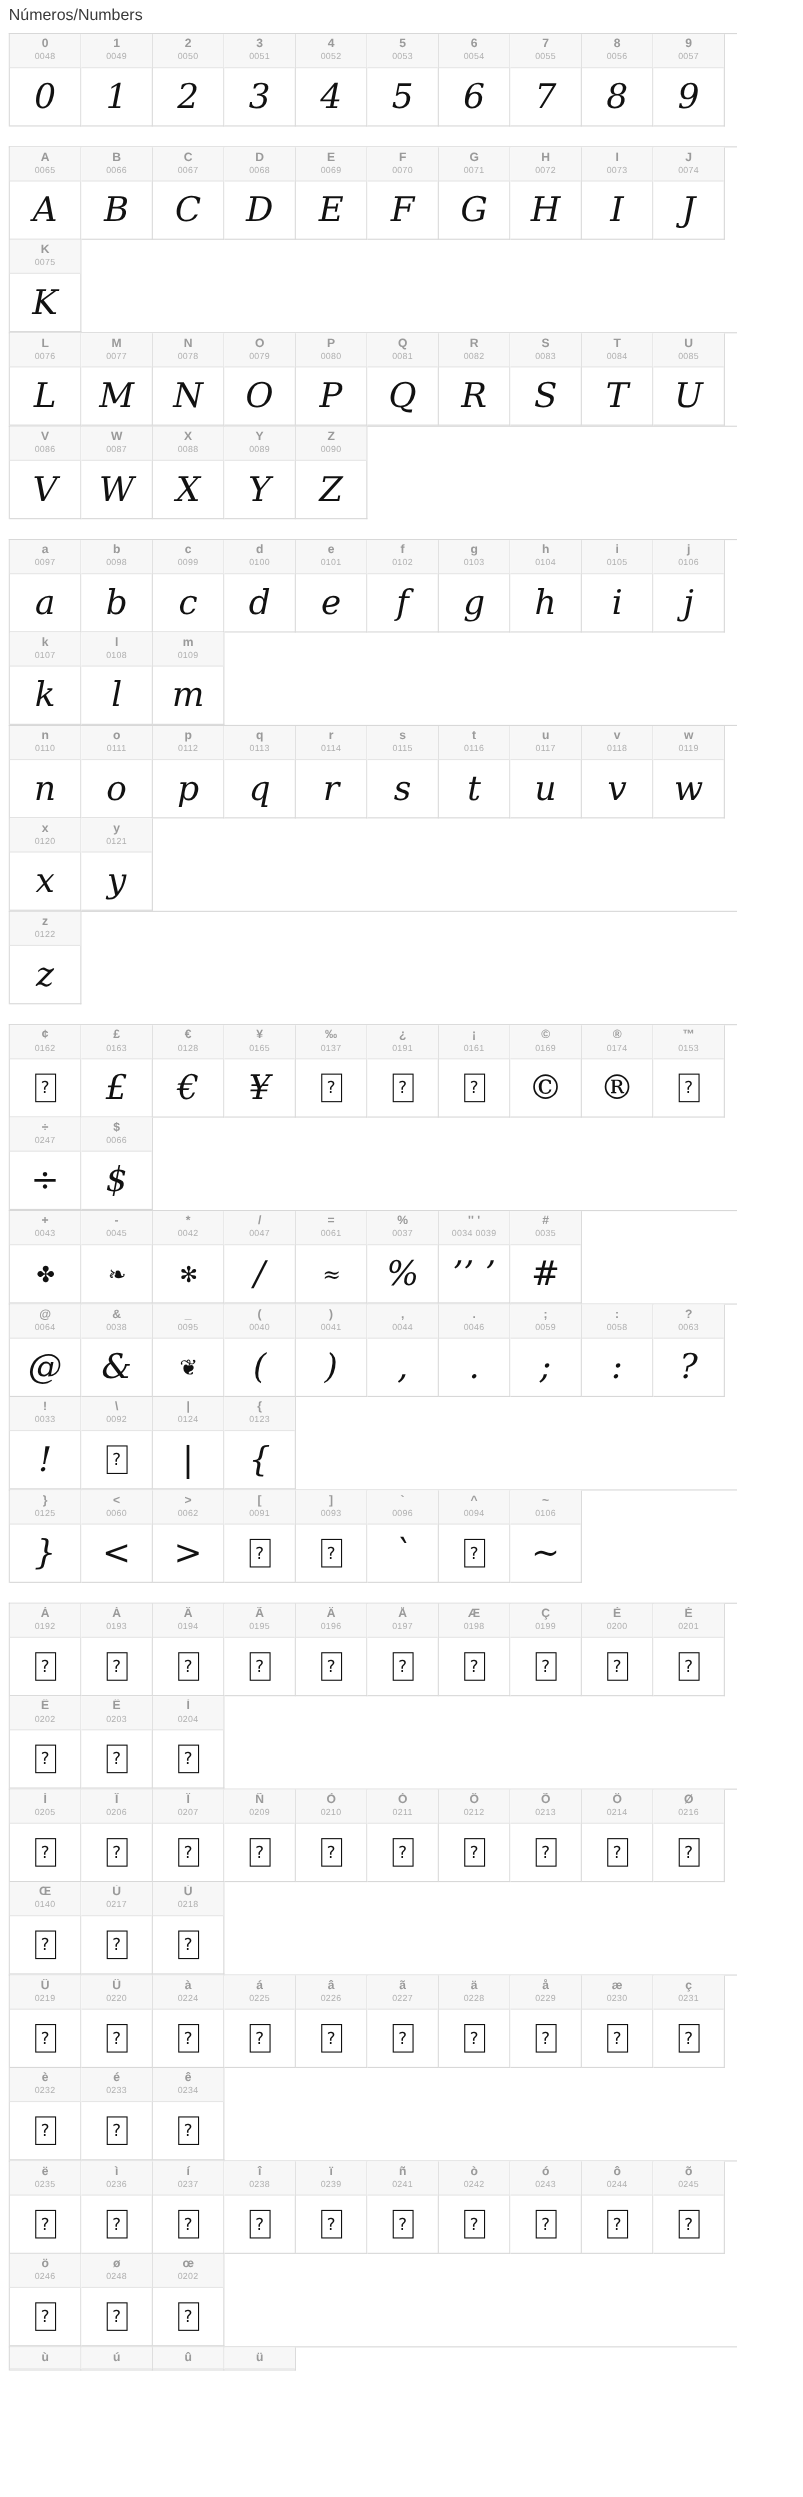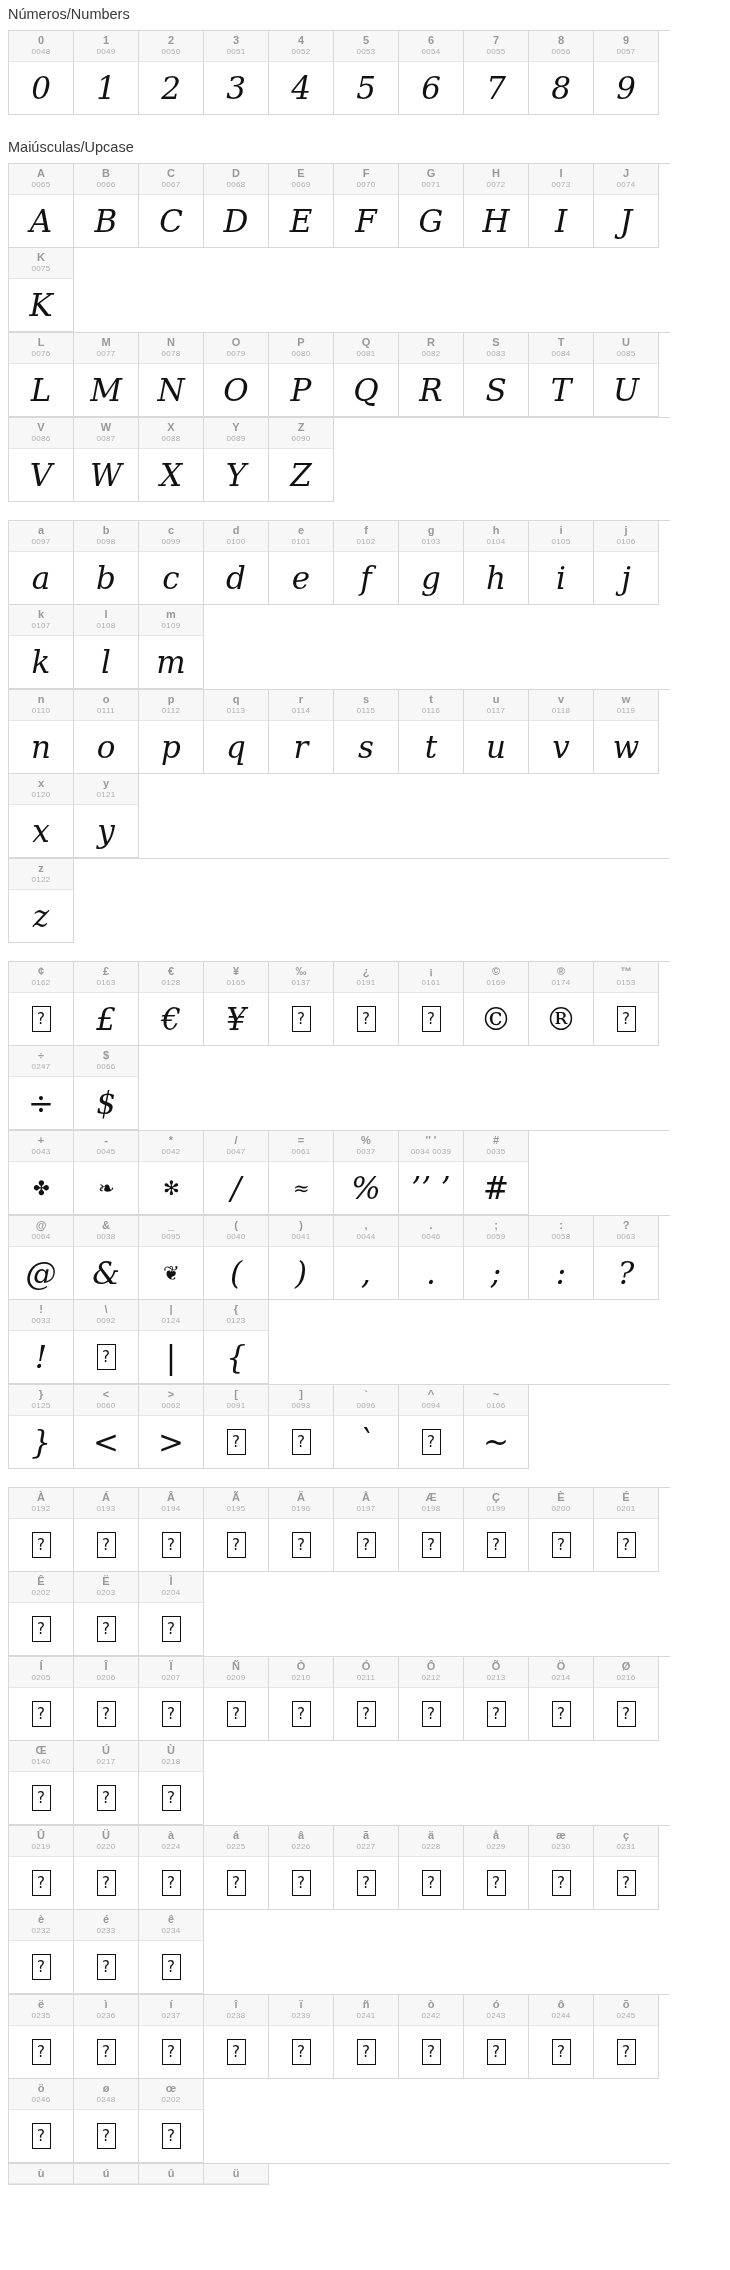--- a/index.html
+++ b/index.html
@@ -172,21 +172,20 @@
           <div class="cell">
             <div class="cell-head">
               <div class="cell-char">9</div>
               <div class="cell-code">0057</div>
             </div>
             <div class="cell-glyph script">9</div>
           </div>
         </div>
       </div>
       <div class="section">
-        <div class="section-title">Maiúsculas/Upcase</div>
         <div class="grid">
           <div class="cell">
             <div class="cell-head">
               <div class="cell-char">A</div>
               <div class="cell-code">0065</div>
             </div>
             <div class="cell-glyph script">A</div>
           </div>
           <div class="cell">
             <div class="cell-head">

